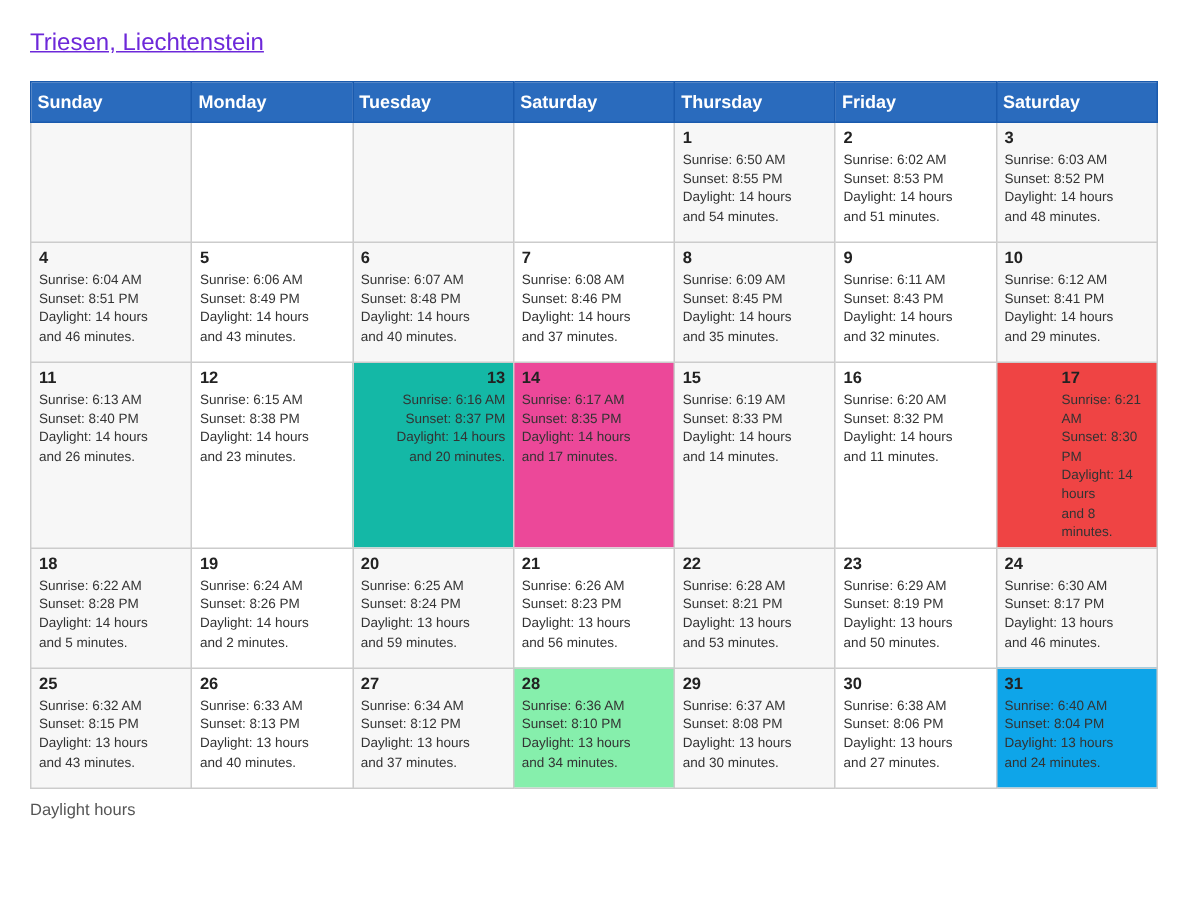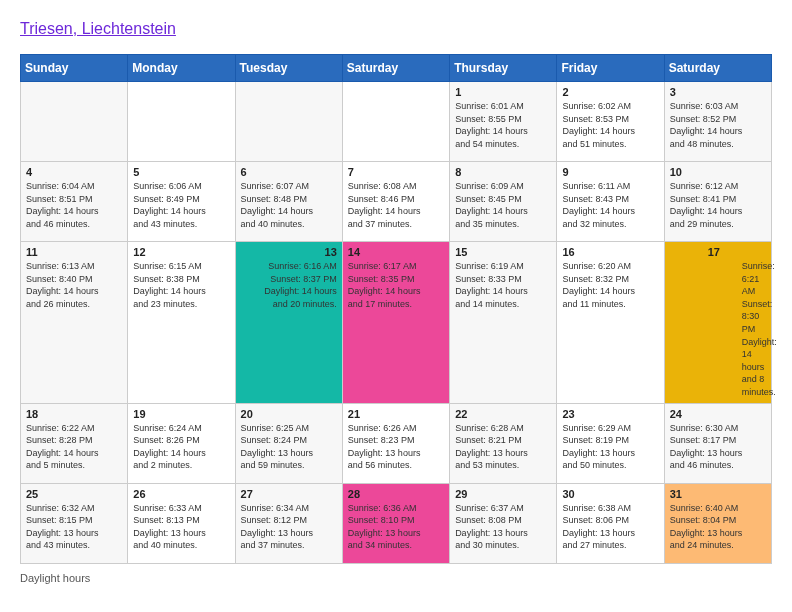--- a/index.html
+++ b/index.html
@@ -126,21 +126,21 @@
       </tr>
   </thead>
   <tbody id="calendar-body">
   <tr>
         <td class="empty-cell" style="background-color: rgb(247, 247, 247);"></td>
         <td class="empty-cell" style="background-color: rgb(255, 255, 255);"></td>
         <td class="empty-cell" style="background-color: rgb(247, 247, 247);"></td>
         <td class="empty-cell" style="background-color: rgb(255, 255, 255);"></td>
         <td style="background-color: rgb(247, 247, 247);">
           <div class="day-num">1</div>
-          <div class="day-info" style="white-space: pre-line;">Sunrise: 6:01 AM
+          <div class="day-info" style="white-space: pre-line;">Sunrise: 6:50 AM
 Sunset: 8:55 PM
 Daylight: 14 hours
 and 54 minutes.</div>
         </td>
         <td style="background-color: rgb(255, 255, 255);">
           <div class="day-num">2</div>
           <div class="day-info" style="white-space: pre-line;">Sunrise: 6:02 AM
 Sunset: 8:53 PM
 Daylight: 14 hours
 and 51 minutes.</div>
@@ -240,23 +240,23 @@
 Daylight: 14 hours
 and 14 minutes.</div>
         </td>
         <td style="background-color: rgb(255, 255, 255);">
           <div class="day-num">16</div>
           <div class="day-info" style="white-space: pre-line;">Sunrise: 6:20 AM
 Sunset: 8:32 PM
 Daylight: 14 hours
 and 11 minutes.</div>
         </td>
-        <td style="background-color: #eab308; padding-left: 43px;">
+        <td style="background-color: #ef4444; padding-left: 43px;">
           <div class="day-num">17</div>
-          <div class="day-info" style="white-space: pre-line; margin-left: 34px;">Sunrise: 6:21 AM
+          <div class="day-info" style="white-space: pre-line;">Sunrise: 6:21 AM
 Sunset: 8:30 PM
 Daylight: 14 hours
 and 8 minutes.</div>
         </td>
       </tr>
       <tr>
         <td style="background-color: rgb(247, 247, 247);">
           <div class="day-num">18</div>
           <div class="day-info" style="white-space: pre-line;">Sunrise: 6:22 AM
 Sunset: 8:28 PM
@@ -321,42 +321,42 @@
 Daylight: 13 hours
 and 40 minutes.</div>
         </td>
         <td style="background-color: rgb(247, 247, 247);">
           <div class="day-num">27</div>
           <div class="day-info" style="white-space: pre-line;">Sunrise: 6:34 AM
 Sunset: 8:12 PM
 Daylight: 13 hours
 and 37 minutes.</div>
         </td>
-        <td style="background-color: #ec4899;">
+        <td style="background-color: #86efac;">
           <div class="day-num">28</div>
           <div class="day-info" style="white-space: pre-line;">Sunrise: 6:36 AM
 Sunset: 8:10 PM
 Daylight: 13 hours
 and 34 minutes.</div>
         </td>
         <td style="background-color: rgb(247, 247, 247);">
           <div class="day-num">29</div>
           <div class="day-info" style="white-space: pre-line;">Sunrise: 6:37 AM
 Sunset: 8:08 PM
 Daylight: 13 hours
 and 30 minutes.</div>
         </td>
         <td style="background-color: rgb(255, 255, 255);">
           <div class="day-num">30</div>
           <div class="day-info" style="white-space: pre-line;">Sunrise: 6:38 AM
 Sunset: 8:06 PM
 Daylight: 13 hours
 and 27 minutes.</div>
         </td>
-        <td style="background-color: #fdba74;">
+        <td style="background-color: #0ea5e9;">
           <div class="day-num">31</div>
           <div class="day-info" style="white-space: pre-line;">Sunrise: 6:40 AM
 Sunset: 8:04 PM
 Daylight: 13 hours
 and 24 minutes.</div>
         </td>
       </tr>
     </tbody>
 </table>
 

